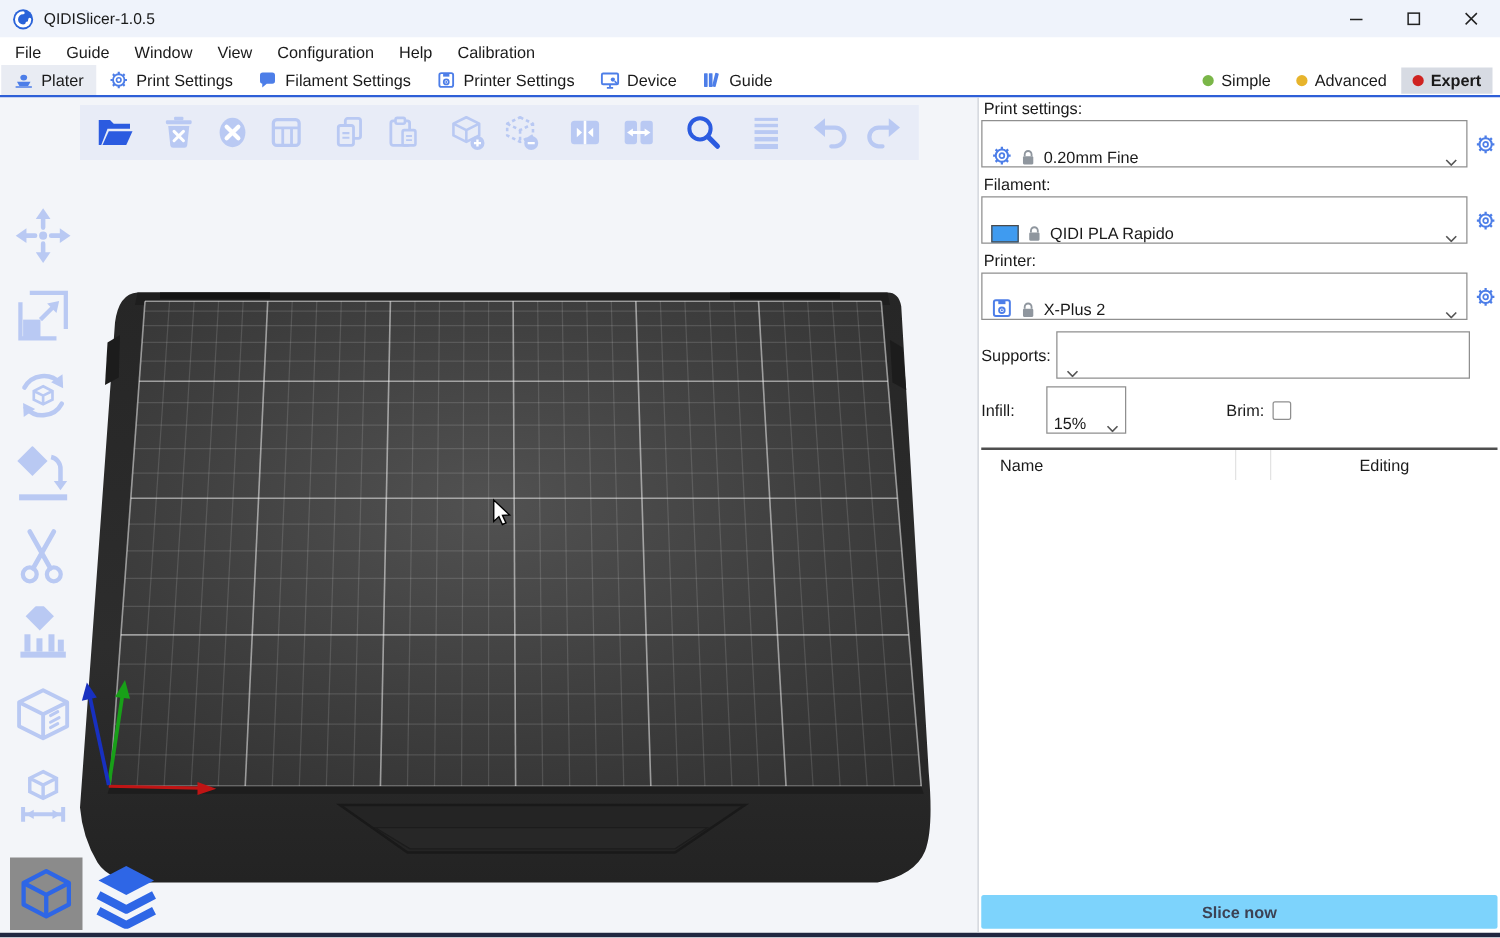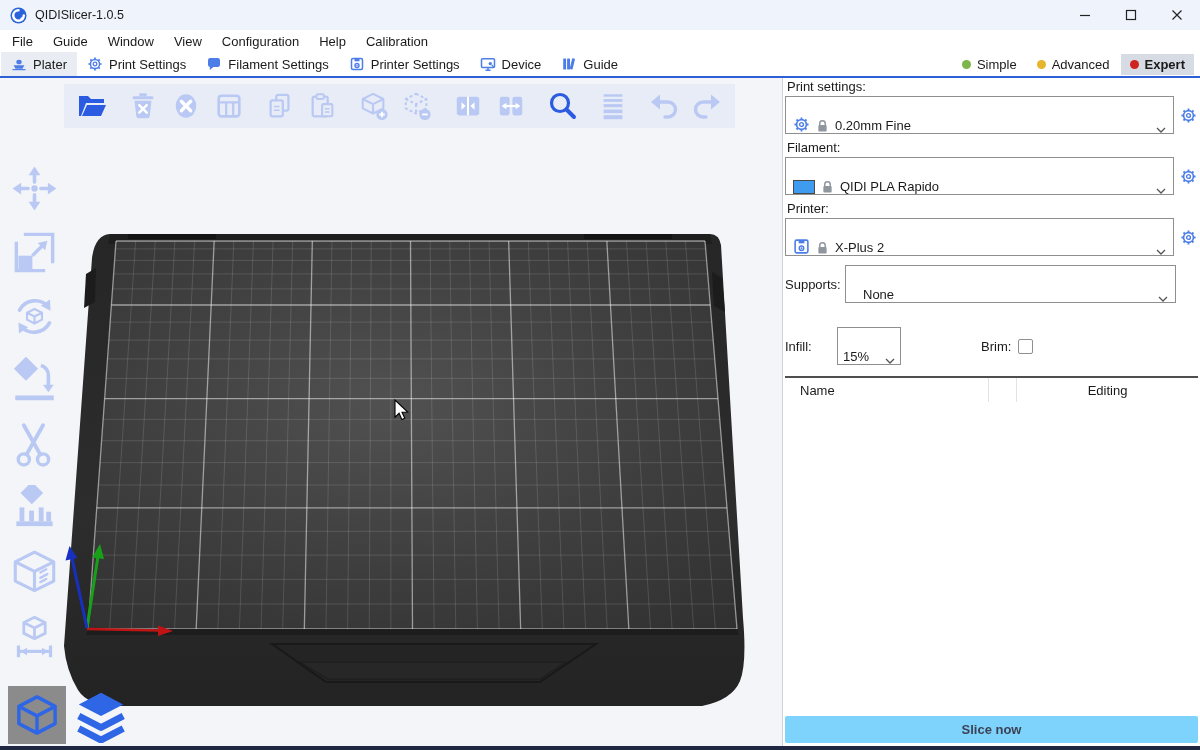--- a/index.html
+++ b/index.html
@@ -58,21 +58,21 @@
   .p-label { margin:1px 0 2px 2px; }
   .combo-row { display:flex; align-items:center; gap:5px; margin-bottom:5px; }
   .combo { flex:1; height:38px; border:1px solid #8f8f8f; background:#fff; display:flex; align-items:flex-end; gap:7px; padding:0 7px; }
   .combo .txt { flex:1; white-space:nowrap; overflow:hidden; }
   .swatch { width:22px; height:14px; border:1px solid #4a4a4a; background:#3f9bf0; flex:0 0 auto; }
   .gear-btn { width:19px; height:19px; display:flex; align-items:center; justify-content:center; color:#4d7ee8; }
   .combo svg.gear { color:#4d7ee8; }
   .row2 { display:flex; align-items:center; margin-top:4px; }
   .supports-row .combo { margin-right:22px; }
   .supports-row .p-inline { width:60px; }
-  .infill-row { margin-top:24px; margin-bottom:4px; }
+  .infill-row { margin-top:6px; margin-bottom:4px; }
   .infill-row .p-inline { width:52px; }
   .combo.small { flex:0 0 58px; padding:0 5px;gap:16px; }
   .brim-label { margin-left:80px; margin-right:7px; }
   .checkbox { width:15px; height:15px; border:1px solid #8f8f8f; border-radius:2px; background:#fff; }
 
   .object-list { margin-top:7px; border-top:2px solid #4f4f4f; flex:1 1 auto; display:flex; flex-direction:column; }
   .ol-header { display:flex; height:24px; align-items:center; }
   .ol-c1 { width:203px; padding-left:15px; }
   .ol-c2 { width:29px; height:100%; border-left:1px solid #e3e3e3; border-right:1px solid #e3e3e3; }
   .ol-c3 { flex:1; text-align:center; }
@@ -591,21 +591,20 @@
               <g stroke="currentColor" stroke-width="1.7">
                 <path d="M8 1.4 V3.3 M8 12.7 V14.6 M1.4 8 H3.3 M12.7 8 H14.6 M3.3 3.3 L4.6 4.6 M11.4 11.4 L12.7 12.7 M3.3 12.7 L4.6 11.4 M11.4 4.6 L12.7 3.3"></path>
               </g>
             </svg>
         </div>
       </div>
 
       <div class="row2 supports-row">
         <span class="p-inline">Supports:</span>
         <div class="combo">
-          <span class="txt" style="padding-left:10px">None</span>
           <svg width="10" height="6" viewBox="0 0 10 6">
               <path d="M1 1 L5 5 L9 1" stroke="#555" fill="none" stroke-width="1.3"></path>
             </svg>
         </div>
       </div>
 
       <div class="row2 infill-row">
         <span class="p-inline">Infill:</span>
         <div class="combo small">
           <span class="txt">15%</span>

